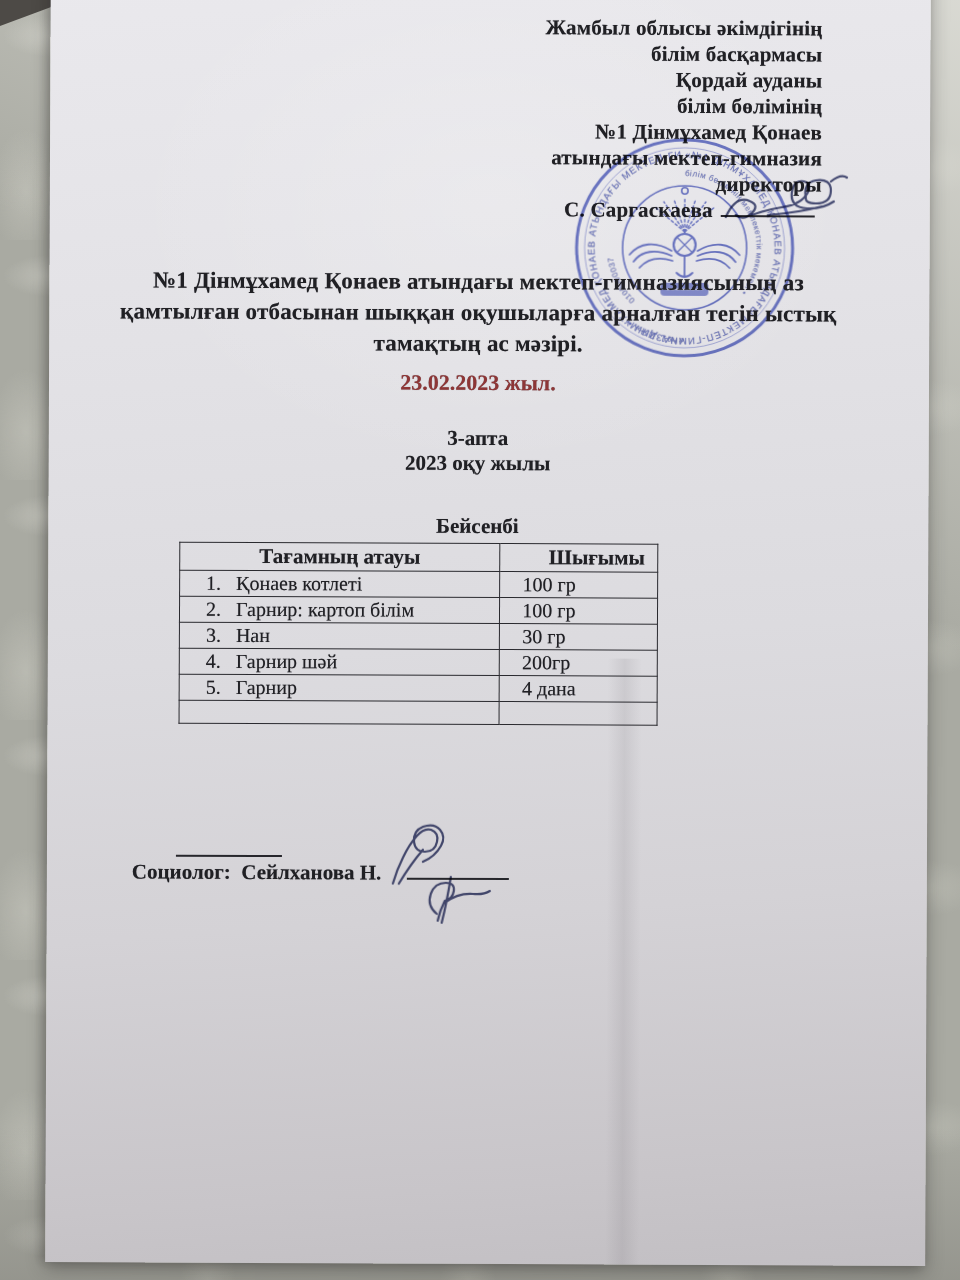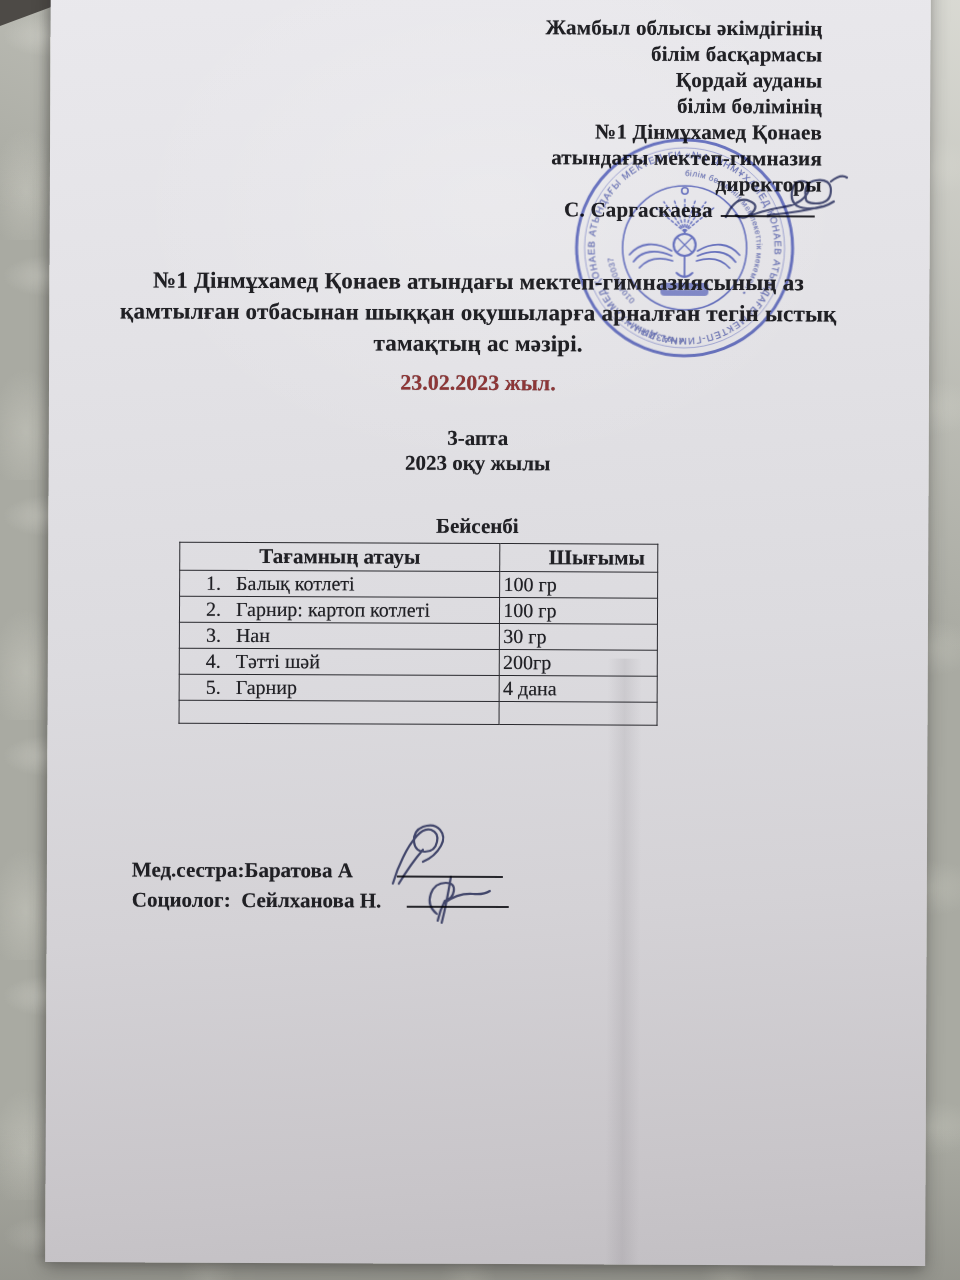--- a/index.html
+++ b/index.html
@@ -65,21 +65,21 @@
     position:absolute; left:131px; top:575px; width:479px;
     border-collapse:collapse; font-size:20px;
   }
   .menu-table td, .menu-table th { border:1.5px solid #2a2a2f; padding:0; vertical-align:middle; }
   .menu-table th { font-size:21px; font-weight:bold; height:27px; }
   .menu-table td { height:25px; }
   .menu-table .c-name { width:354px; }
   .menu-table .c-qty  { width:125px;padding-left:36px; }
   .cell-name { display:flex; align-items:baseline; padding-left:26px; }
   .cell-name .num { width:30px; flex:0 0 30px; }
-  .cell-qty { padding-left:3px; }
+  .cell-qty { padding-left:22px; }
   .row-empty td { height:22px; }
   
   .footer { position:absolute; left:85px; top:888px; font-weight:bold; font-size:21px; line-height:30px; }
   .sig-row { display:flex; align-items:baseline; }
   .pre { white-space:pre; }
   .sig-row.r1 .uline { width:106px; margin-left:44px; }
   .sig-row.r2 .uline { width:102px; margin-left:25px; }
   
   .stamp {
     position:absolute; left:510px; top:154px; width:250px; height:250px;
@@ -176,32 +176,32 @@
     <table class="menu-table">
       <tbody>
           <tr>
         <th class="c-name">Тағамның атауы</th>
         <th class="c-qty">Шығымы</th>
       </tr>
       <tr>
         <td>
               <div class="cell-name">
                 <span class="num">1.</span>
-                <span>Балық котлеті</span>
+                <span>Қонаев котлеті</span>
               </div>
             </td>
         <td>
               <div class="cell-qty">100 гр</div>
             </td>
       </tr>
       <tr>
         <td>
               <div class="cell-name">
                 <span class="num">2.</span>
-                <span>Гарнир: картоп котлеті</span>
+                <span>Гарнир: картоп білім</span>
               </div>
             </td>
         <td>
               <div class="cell-qty">100 гр</div>
             </td>
       </tr>
       <tr>
         <td>
               <div class="cell-name">
                 <span class="num">3.</span>
@@ -209,21 +209,21 @@
               </div>
             </td>
         <td>
               <div class="cell-qty">30 гр</div>
             </td>
       </tr>
       <tr>
         <td>
               <div class="cell-name">
                 <span class="num">4.</span>
-                <span>Тәтті шәй</span>
+                <span>Гарнир шәй</span>
               </div>
             </td>
         <td>
               <div class="cell-qty">200гр</div>
             </td>
       </tr>
       <tr>
         <td>
               <div class="cell-name">
                 <span class="num">5.</span>
@@ -236,21 +236,20 @@
       </tr>
       <tr class="row-empty">
         <td></td>
             <td></td>
       </tr>
     </tbody>
       </table>
 
     <div class="footer">
       <div class="sig-row r1">
-        <span class="pre">Мед.сестра:Баратова А</span>
         <span class="uline"></span>
       </div>
       <div class="sig-row r2">
         <span class="pre">Социолог:  Сейлханова Н.</span>
         <span class="uline"></span>
       </div>
     </div>
 
     <svg class="ink" viewBox="0 0 880 1296">
       <g stroke="#3b4270" stroke-width="2.2" fill="none" stroke-linecap="round" stroke-linejoin="round" opacity=".9">

